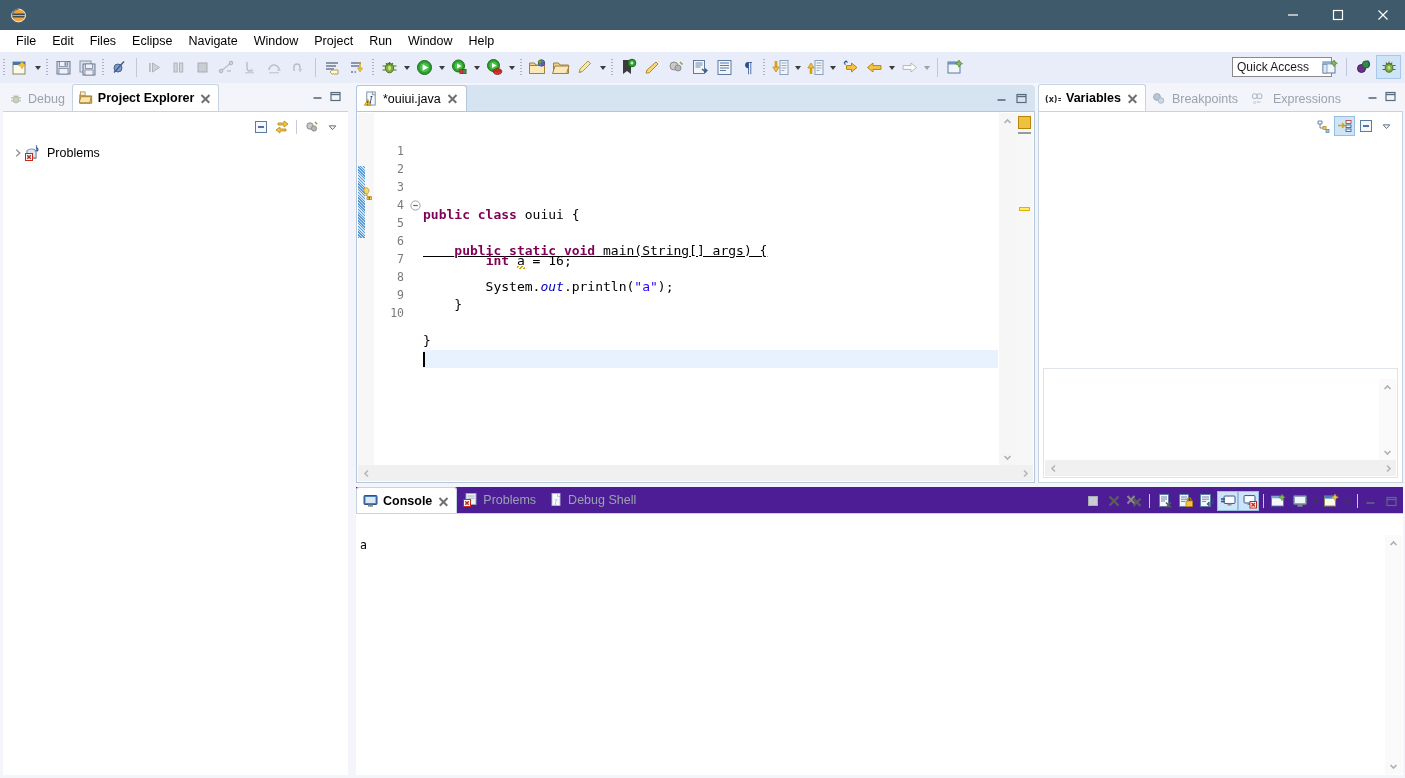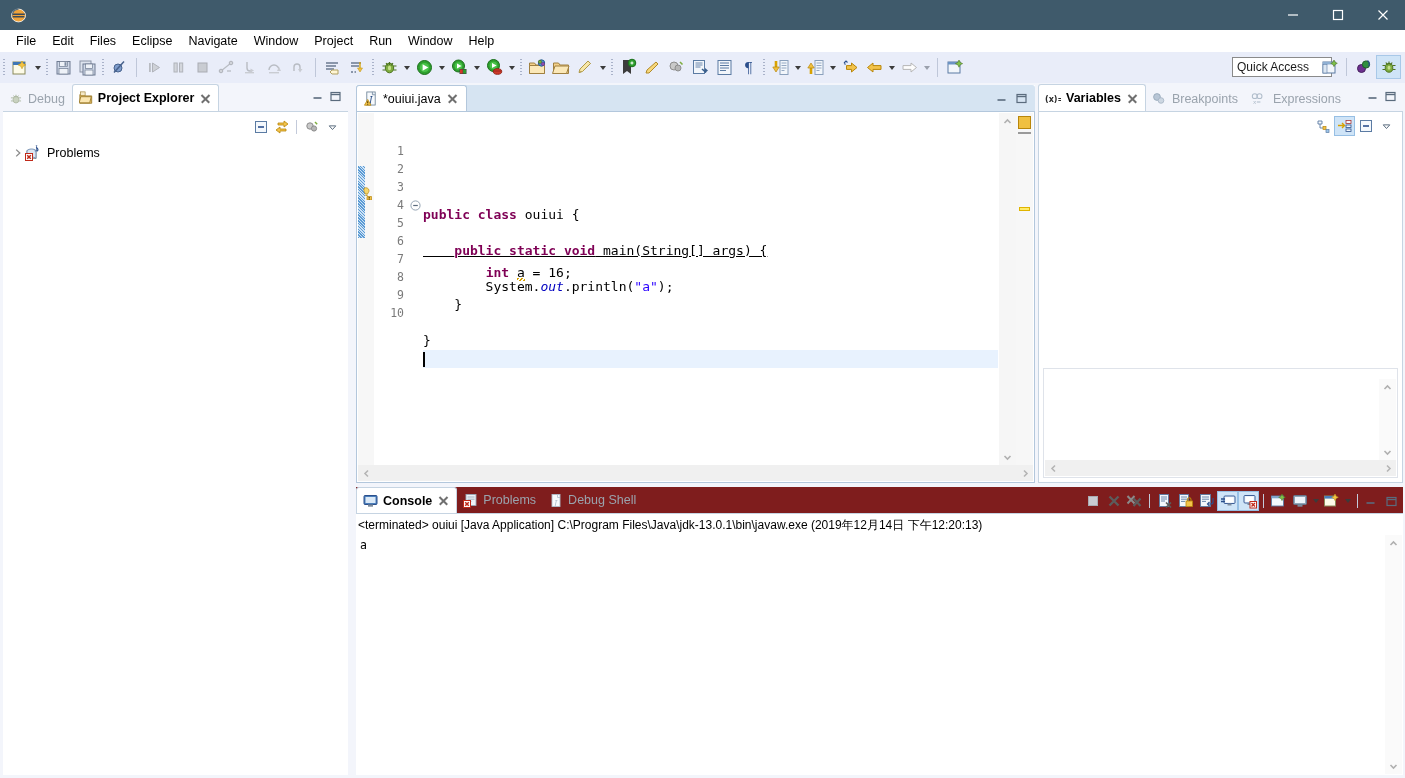--- a/index.html
+++ b/index.html
@@ -144,21 +144,21 @@
   .vars-body{position:absolute;left:0;top:26px;right:0;bottom:0;background:#fff;border:1px solid #c6d4e2;box-sizing:border-box;}
   .vars-tb{position:absolute;right:5px;top:4px;display:flex;align-items:center;}
   .vars-table{position:absolute;left:1px;top:27px;right:1px;height:248px;background:#fff;}
   .vars-detail{position:absolute;left:4px;right:4px;bottom:4px;height:110px;background:#fff;border:1px solid #dfe3ea;box-sizing:border-box;}
   .vd-inner{position:absolute;left:1px;top:10px;right:18px;bottom:17px;background:#fff;}
   .vd-vscroll{position:absolute;right:1px;top:10px;width:17px;bottom:17px;background:#fafafa;}
   .vd-hscroll{position:absolute;left:1px;right:1px;bottom:1px;height:16px;background:#f0f0f0;display:flex;align-items:center;justify-content:space-between;}
 
   
   .con-part{left:356px;top:487px;width:1047px;height:288px;}
-  .con-tabs{position:relative;height:26px;background:#7f1d1d;display:flex;align-items:center;}
+  .con-tabs{position:relative;height:26px;background:#4c1d95;display:flex;align-items:flex-start;}
   .con-tb{position:absolute;right:4px;top:3px;display:flex;align-items:center;}
   .con-body{position:absolute;left:0;top:26px;right:0;bottom:0;background:#fff;border-top:1px solid #c6d4e2;}
   .con-head{position:absolute;left:2px;top:3px;right:24px;height:18px;
     font-size:12px;color:#000;white-space:nowrap;overflow:hidden;}
   .con-out{position:absolute;left:4px;top:24px;right:24px;
     font-family:"DejaVu Sans Mono", monospace;font-size:11.5px;color:#000;}
   .con-vscroll{position:absolute;right:1px;top:21px;width:17px;bottom:1px;background:#fafafa;}
 
   .sash-v{position:absolute;left:349px;top:85px;width:6px;height:690px;background:#f3f5fb;}
   .sash-h{position:absolute;left:356px;top:483px;width:1047px;height:4px;background:#f3f5fb;}
@@ -662,21 +662,21 @@
           <circle cx="5.5" cy="5.5" r="4.6" fill="#ffffff" stroke="#8a9bab" stroke-width="0.9"></circle>
           <path d="M3.2 5.5 H7.8" stroke="#5a6b7d" stroke-width="1.2"></path>
         </svg>
       </div>
 
       <div class="code">
         <div class="cl" style="top:28px;"></div>
         <div class="cl" style="top:46px;"><span class="kw">public class</span> ouiui {</div>
         <div class="cl" style="top:64px;"></div>
         <div class="cl" style="top:82px;text-decoration:underline;">    <span class="kw">public static void</span> main(String[] args) {</div>
-        <div class="cl" style="top:104px;">        <span class="kw">int</span> <span class="warnvar">a</span> = 16;</div>
+        <div class="cl" style="top:92px;">        <span class="kw">int</span> <span class="warnvar">a</span> = 16;</div>
         <div class="cl" style="top:118px;">        System.<span class="fld">out</span>.println(<span class="str">"a"</span>);</div>
         <div class="cl" style="top:136px;">    }</div>
         <div class="cl" style="top:154px;"></div>
         <div class="cl" style="top:172px;">}</div>
         <div class="cl current" style="top:190px;left:-66px;right:-36px;padding-left:66px;box-sizing:border-box;"></div>
         <div class="caret" style="top:192px;left:0px;height:15px;"></div>
       </div>
 
       <div class="ed-vscroll">
         <div class="sb-up">
@@ -944,21 +944,20 @@
         </div>
         <div class="mm-btn" style="margin-left:5px;">
           <svg width="13" height="13" viewBox="0 0 13 13">
             <rect x="2" y="2.5" width="9" height="8" fill="none" stroke="#5a6b7d" stroke-width="1.2"></rect>
             <path d="M2 4.5 H11" stroke="#5a6b7d" stroke-width="1.4"></path>
           </svg>
         </div>
       </div>
     </div>
     <div class="con-body">
-      <div class="con-head">&lt;terminated&gt; ouiui [Java Application] C:\Program Files\Java\jdk-13.0.1\bin\javaw.exe (2019年12月14日 下午12:20:13)</div>
       <div class="con-out">a</div>
       <div class="con-vscroll">
         <div class="sb-up">
           <svg class="chev" width="9" height="9" viewBox="0 0 9 9">
               <path d="M1.5 6 L4.5 3 L7.5 6" fill="none" stroke="#b0b0b0" stroke-width="1.6"></path>
             </svg>
         </div>
         <div class="sb-dn">
           <svg class="chev" width="9" height="9" viewBox="0 0 9 9">
               <path d="M1.5 3 L4.5 6 L7.5 3" fill="none" stroke="#b0b0b0" stroke-width="1.6"></path>

